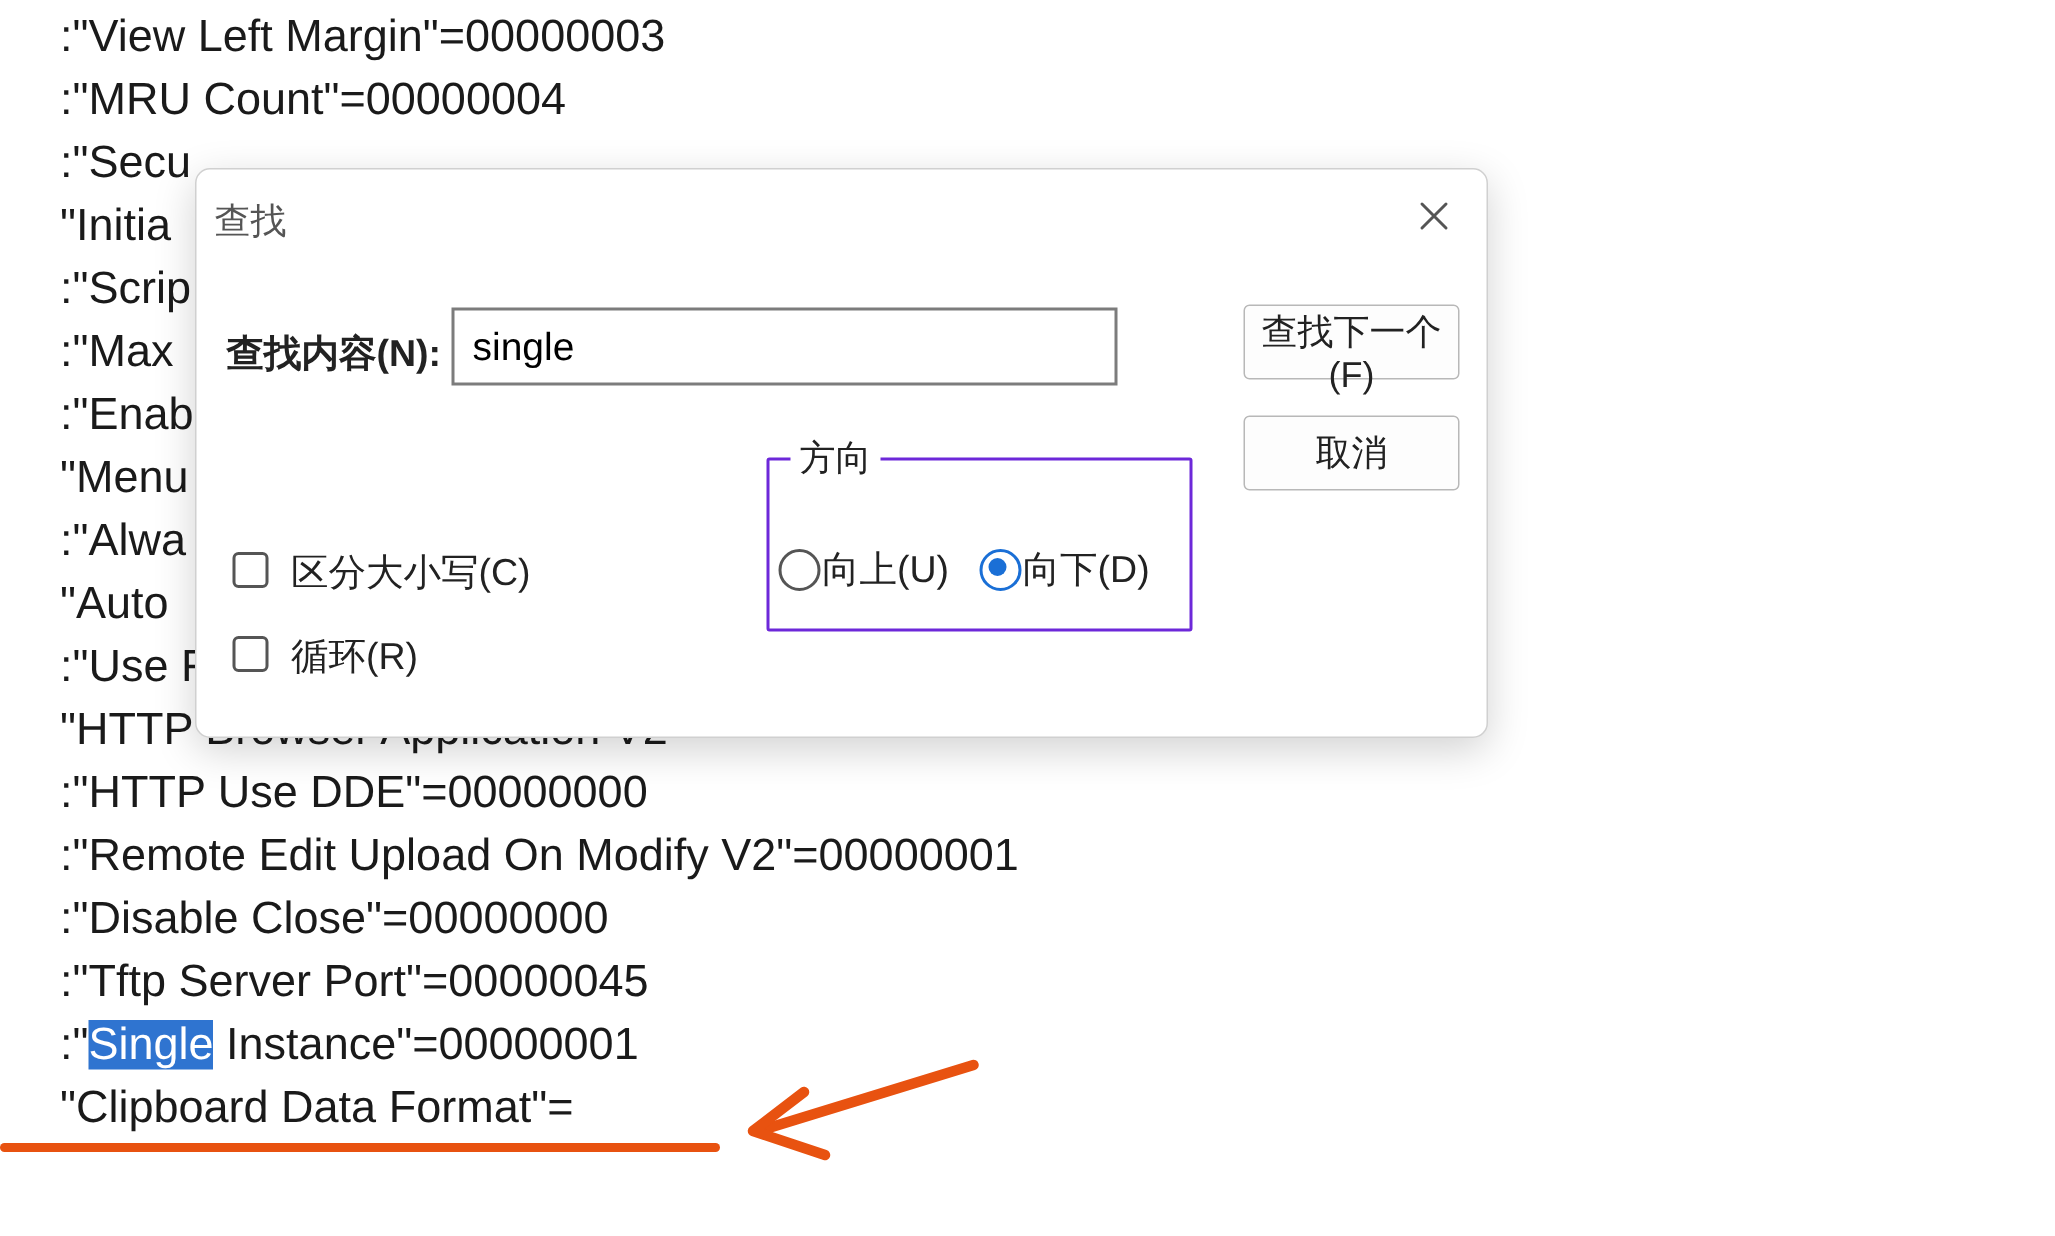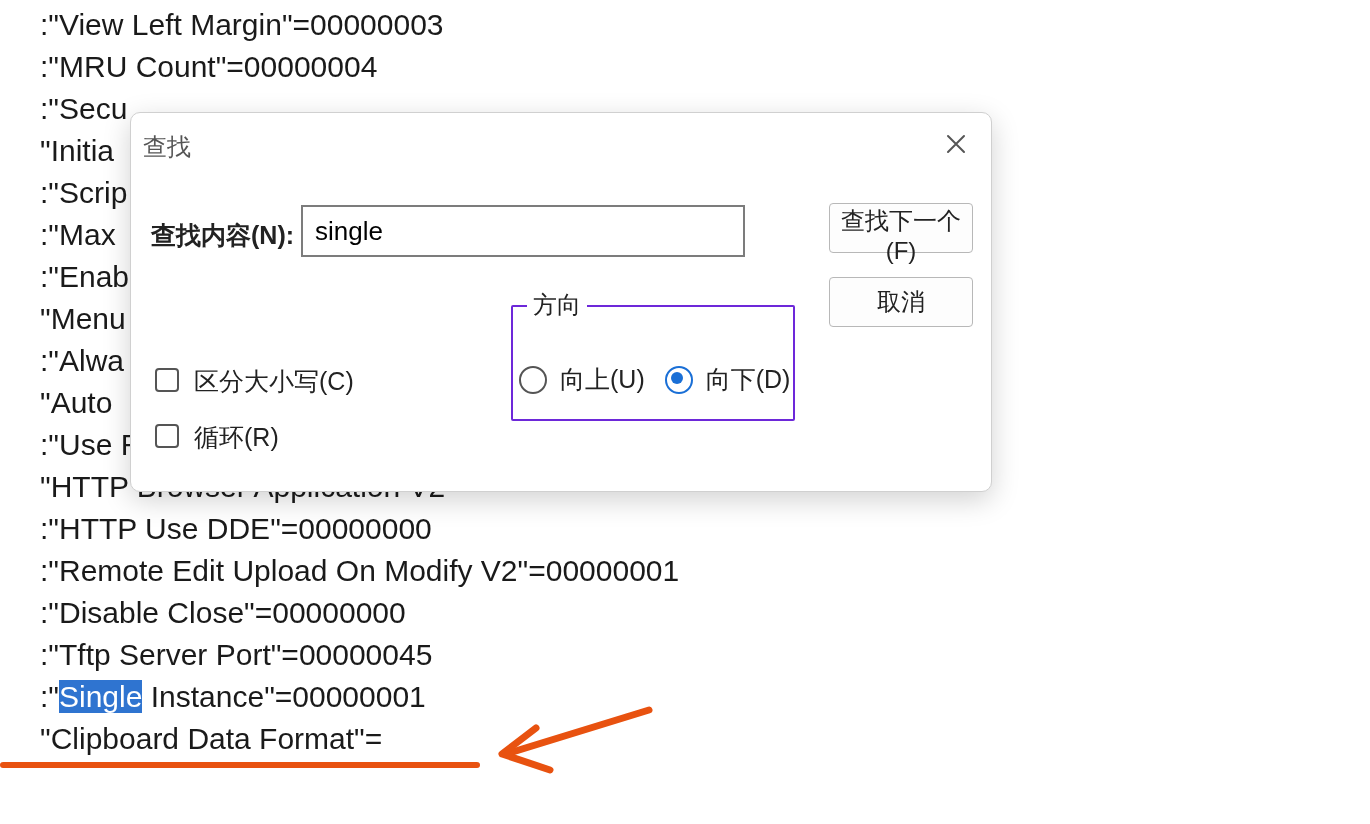--- a/index.html
+++ b/index.html
@@ -157,21 +157,21 @@
     top: 56px;
     display: flex;
     align-items: center;
     gap: 20px;
     font-size: 25px;
     color: #222;
   }
   .fd-radio {
     display: flex;
     align-items: center;
-    gap: 13px;
+    gap: 1px;
     cursor: pointer;
   }
   .fd-radio .dot {
     width: 24px;
     height: 24px;
     border: 2px solid #555;
     border-radius: 50%;
     position: relative;
     display: inline-block;
   }

